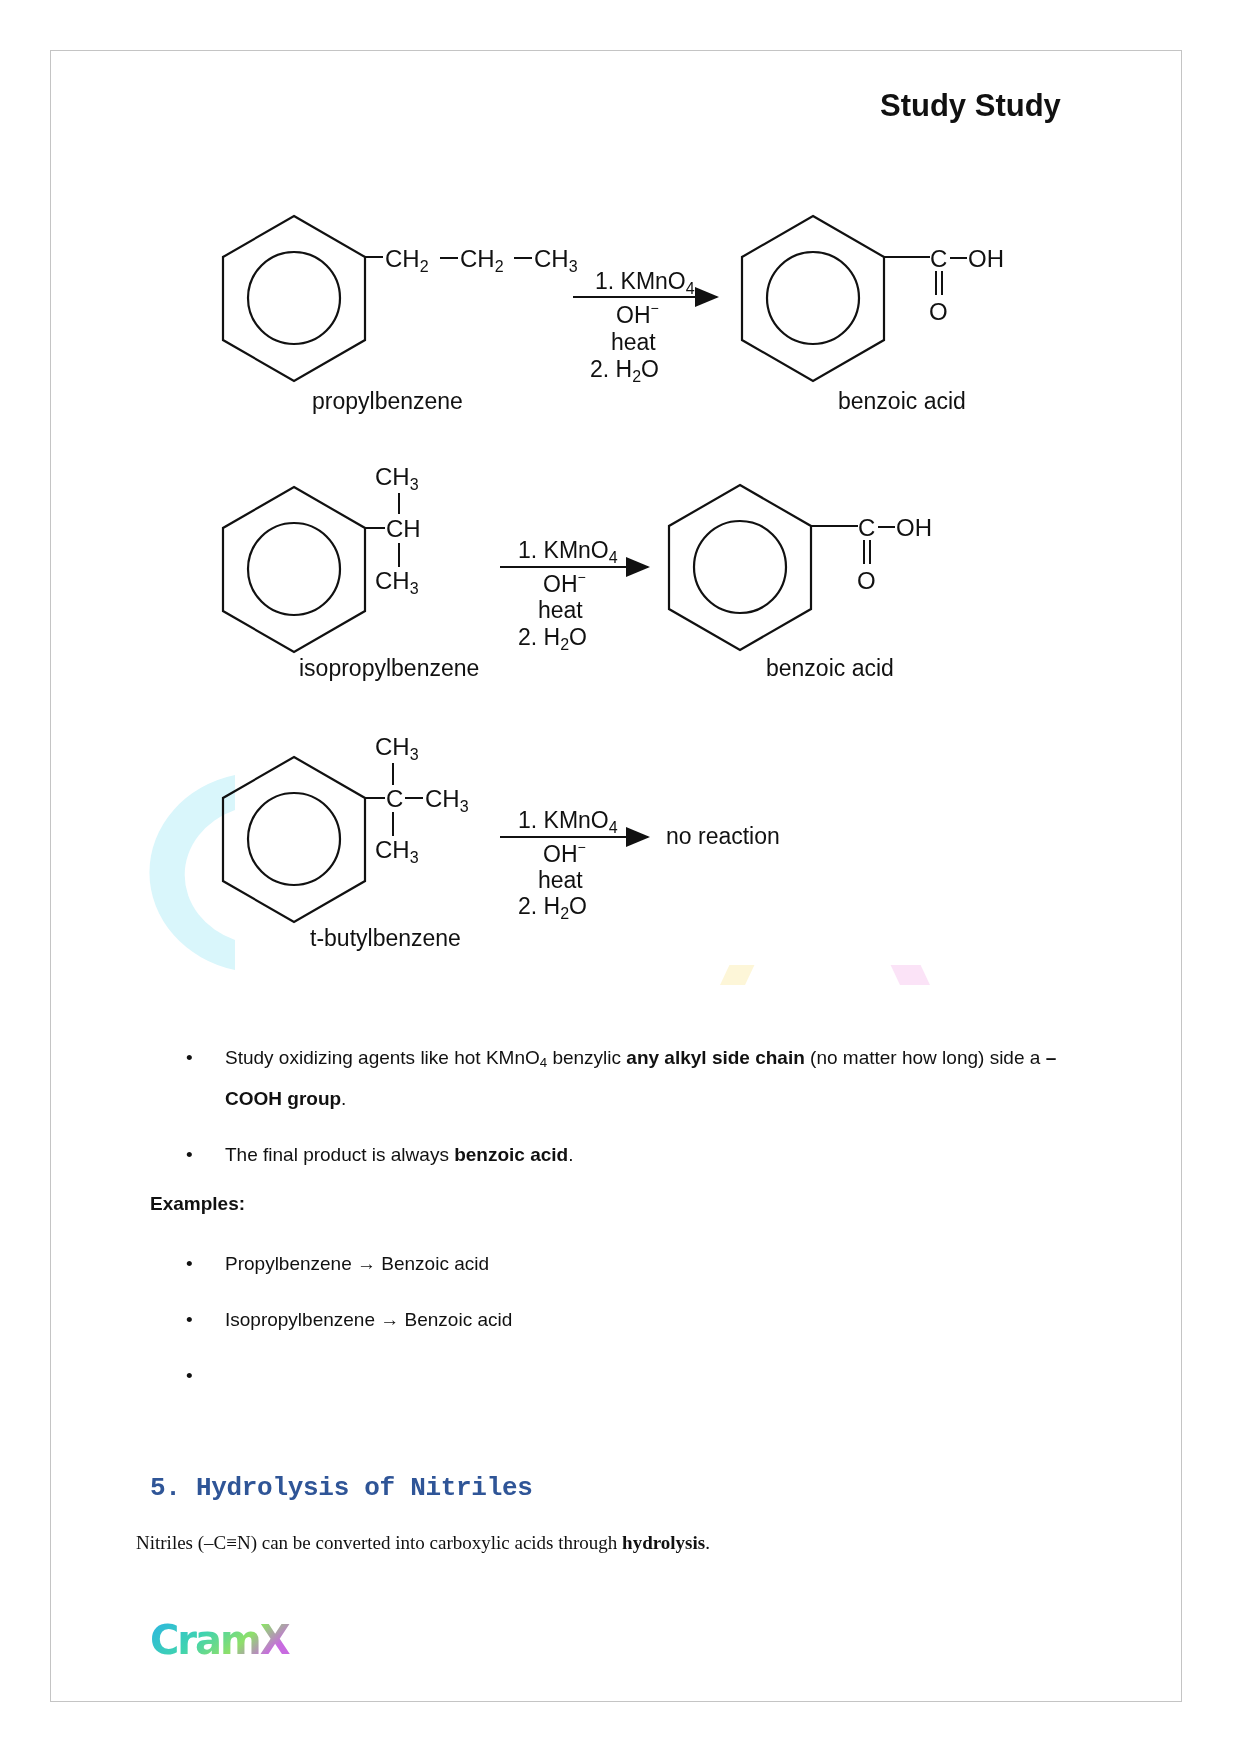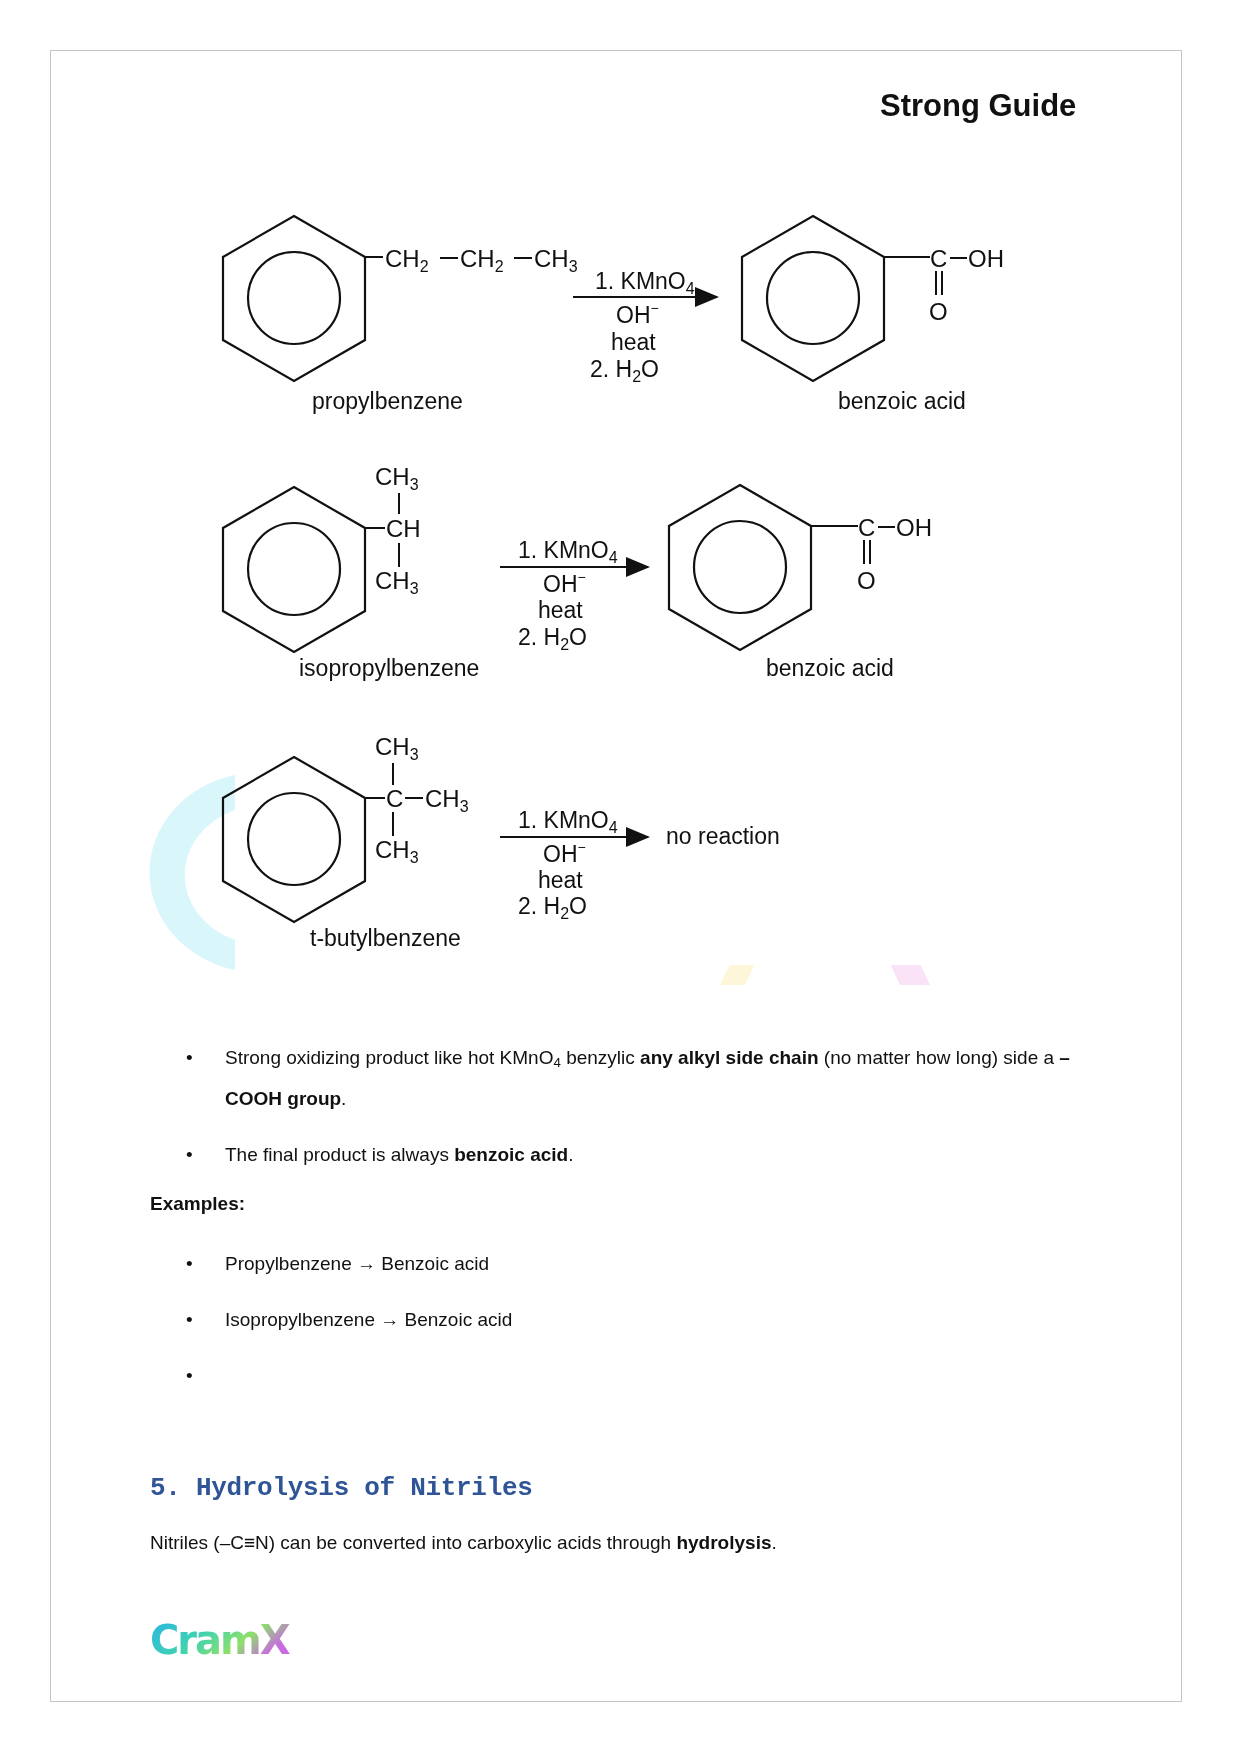--- a/index.html
+++ b/index.html
@@ -9,31 +9,31 @@
   .diagram { position: absolute; left: 0; top: 0; width: 1241px; height: 1754px; }
   .watermark { position: absolute; }
   .chem-text { font-family: "Liberation Sans", sans-serif; fill: #111; }
   .bullets { position: absolute; left: 150px; top: 1040px; width: 950px; }
   .bullet { position: relative; padding-left: 75px; font-size: 19px; line-height: 36px; margin-bottom: 20px; color: #111; }
   .bullet .dot { position: absolute; left: 36px; top: 0; }
   .examples-label { position: absolute; left: 150px; top: 1193px; font-size: 19px; font-weight: bold; text-align: center; }
   .ex-list { position: absolute; left: 150px; top: 1246px; width: 950px; }
   .ex-list .bullet { margin-bottom: 20px; line-height: 36px; }
   .section-heading { position: absolute; left: 150px; top: 1473px; font-size: 26px; font-weight: bold; color: #2f5597; font-family: Liberation Mono, monospace; letter-spacing: -0.3px; }
-  .para { position: absolute; left: 150px; top: 1532px; font-size: 19px; color: #111; }
+  .para { position: absolute; left: 136px; top: 1532px; font-size: 19px; color: #111; font-family: Liberation Serif, serif; }
   .logo { position: absolute; left: 150px; top: 1612px; }
   b { font-weight: bold; }
   sub { font-size: 70%; vertical-align: -3px; }
 </style>
 </head>
 <body>
 
 <div class="page-frame"></div>
 
-<div class="header-title">Strong Guide</div>
+<div class="header-title">Study Study</div>
 
 <svg class="watermark" width="1241" height="1754" style="left:0;top:0;position:absolute">
   <path d="M 235 775 A 110 100 0 0 0 235 970 L 235 940 A 80 70 0 0 1 235 810 Z" fill="#d9f6fb"></path>
   <rect x="1050" y="870" width="34" height="95" fill="#fbe3f7"></rect>
   <circle cx="1067" cy="848" r="16" fill="#fbe3f7"></circle>
   <path d="M 860 900 L 900 985 L 930 985 L 890 900 Z" fill="#fbe3f7"></path>
   <path d="M 760 900 L 720 985 L 745 985 L 785 900 Z" fill="#fdf6d8"></path>
   <rect x="240" y="770" width="860" height="195" fill="#ffffff"></rect>
 </svg>
 
@@ -120,21 +120,21 @@
     <text class="chem-text" x="543" y="862" font-size="23">OH<tspan font-size="14" dy="-10">−</tspan></text>
     <text class="chem-text" x="538" y="888" font-size="23">heat</text>
     <text class="chem-text" x="518" y="914" font-size="23">2. H<tspan font-size="16" dy="5">2</tspan><tspan dy="-5">O</tspan></text>
     <text class="chem-text" x="666" y="844" font-size="23">no reaction</text>
   </g>
 </svg>
 
 <div class="bullets">
   <div class="bullet">
     <span class="dot">•</span>
-    <span><span>Strong oxidizing product like hot KMnO</span><sub>4</sub><span> benzylic </span><b>any alkyl side chain</b><span> (no matter how long) side a </span><b>–COOH group</b><span>.</span></span>
+    <span><span>Study oxidizing agents like hot KMnO</span><sub>4</sub><span> benzylic </span><b>any alkyl side chain</b><span> (no matter how long) side a </span><b>–COOH group</b><span>.</span></span>
   </div>
   <div class="bullet" style="margin-top:18px">
     <span class="dot">•</span>
     <span><span>The final product is always </span><b>benzoic acid</b><span>.</span></span>
   </div>
 </div>
 
 <div class="examples-label">Examples:</div>
 
 <div class="ex-list">

